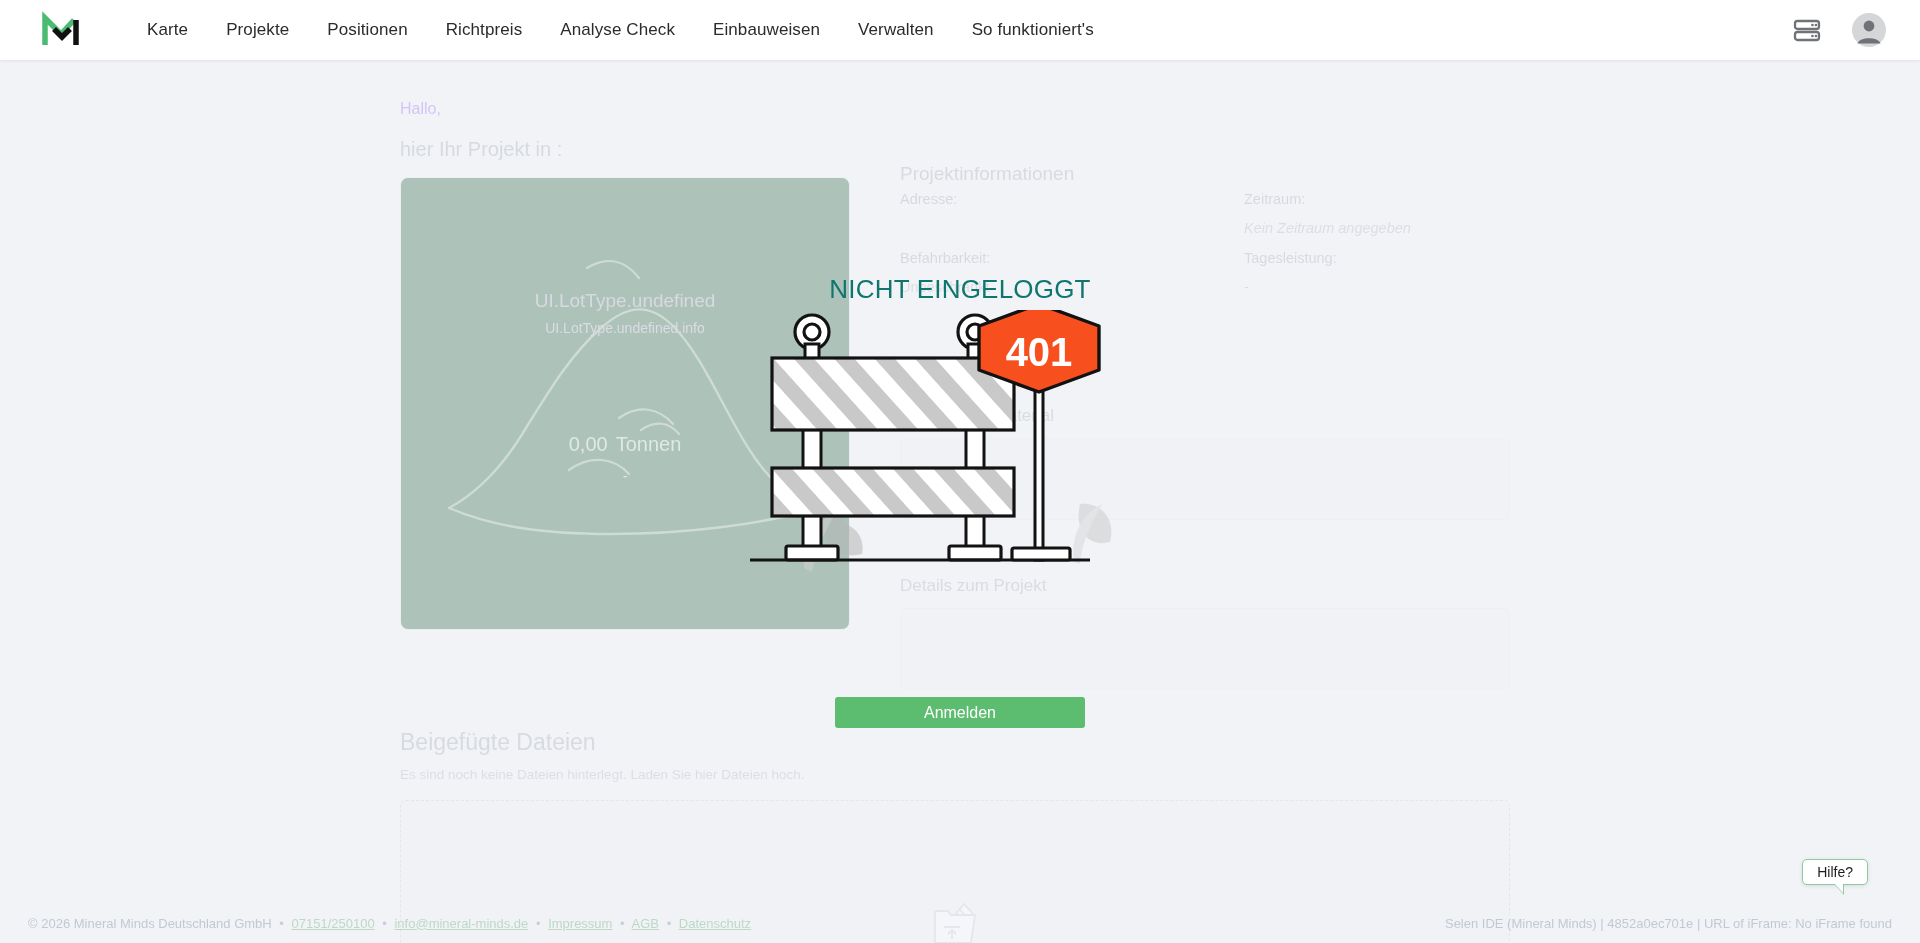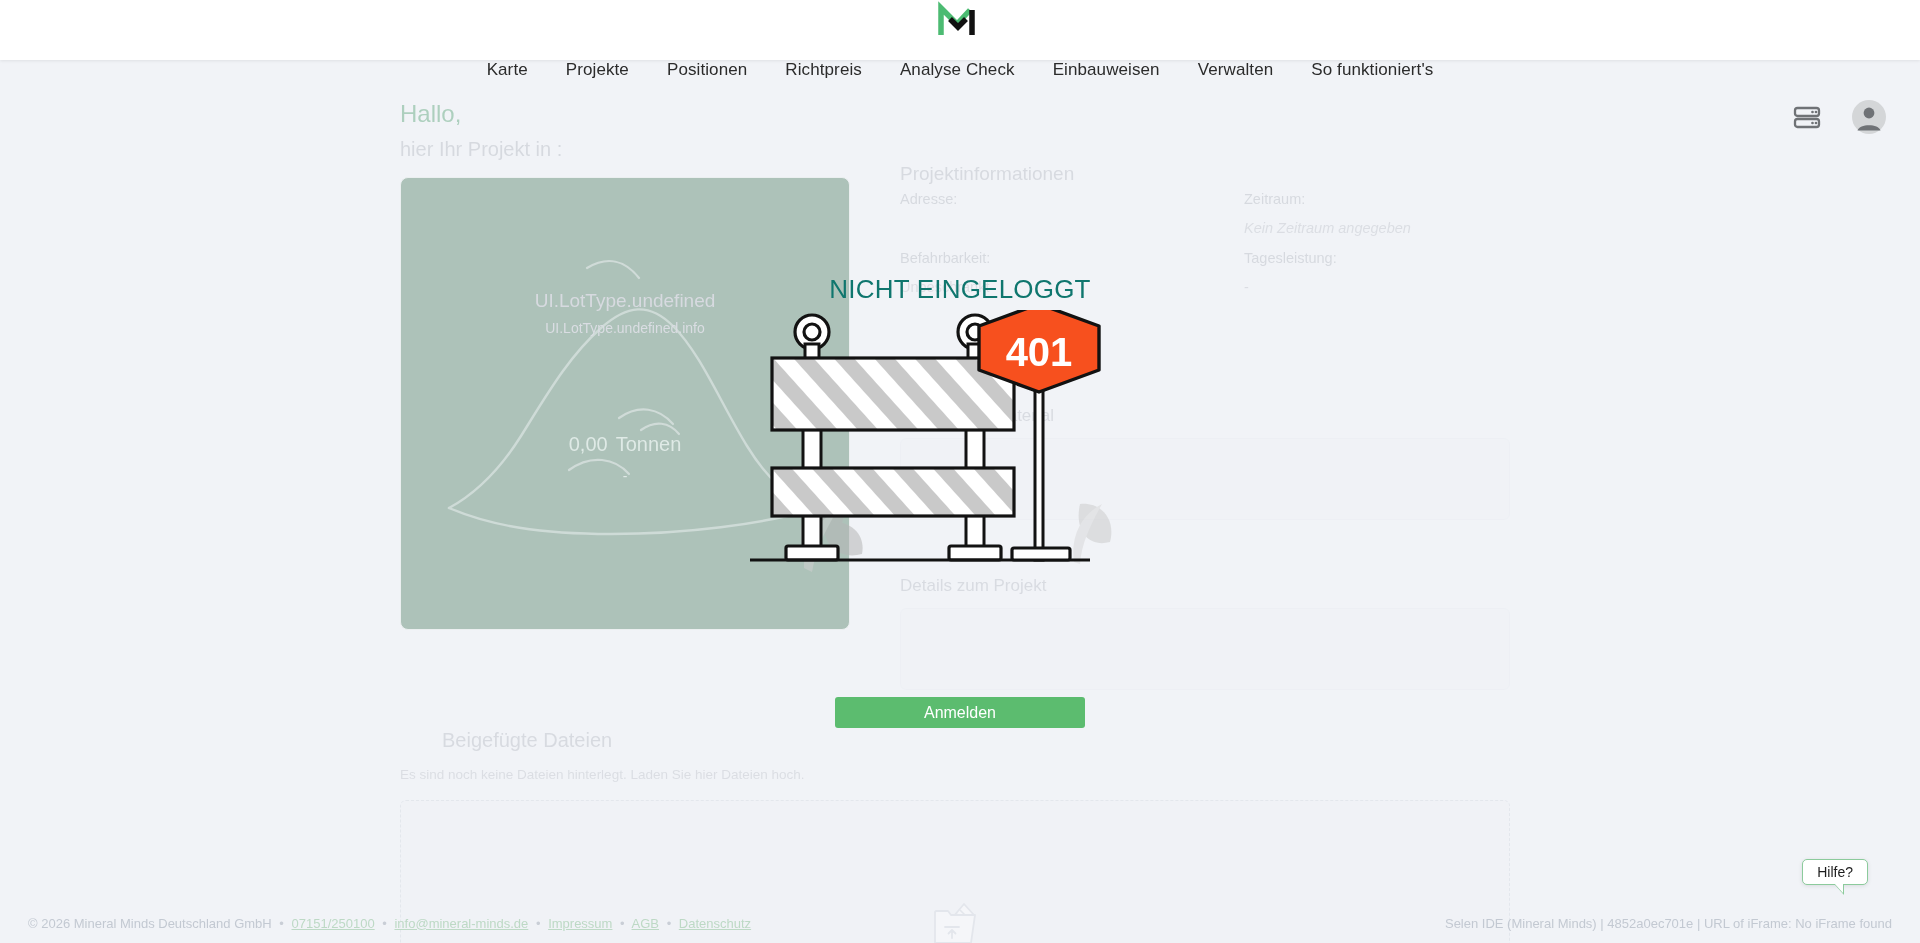--- a/index.html
+++ b/index.html
@@ -14,21 +14,20 @@
   body { position: relative; }
 
   
   .topnav {
     position: absolute; top: 0; left: 0;
     width: 1920px; height: 60px;
     background: #ffffff;
     display: flex; align-items: center;
     box-shadow: 0 1px 3px rgba(0,0,0,0.08);
     z-index: 40;
-    flex-direction: column;
   }
   .brand-logo {
     width: 44px; height: 40px;
     margin-left: 40px; margin-right: 44px;
     position: relative; flex: none;
   }
   .nav-links { display: flex; align-items: center; gap: 0; }
   .nav-link {
     font-size: 17px; color: #2b2b2b;
     padding: 0 19px; line-height: 60px;
@@ -44,21 +43,21 @@
 
   
   .page {
     position: absolute; top: 60px; left: 0;
     width: 1920px; height: 860px;
     opacity: 0.30;
     z-index: 1;
   }
   .greeting {
     position: absolute; left: 400px; top: 40px;
-    font-size: 24px; color: #15803d; font-weight: 400;
+    font-size: 16px; color: #8b5cf6; font-weight: 400;
   }
   .greeting-sub {
     position: absolute; left: 400px; top: 78px;
     font-size: 20px; color: #9aa0aa;
   }
 
   
   .lot-card {
     position: absolute; left: 400px; top: 117px;
     width: 450px; height: 453px;
@@ -98,21 +97,21 @@
   .subpanel-head {
     position: absolute; font-size: 17px; color: #a2a7b1;
   }
   .subpanel-box {
     position: absolute; background: #eef1f5;
     border: 1px solid #e4e8ee; border-radius: 6px;
   }
 
   .files-head {
     position: absolute; left: 400px; top: 669px;
-    font-size: 20px; color: #9ea3ad; margin-left: 42px;
+    font-size: 23px; color: #9ea3ad;
   }
   .files-sub {
     position: absolute; left: 400px; top: 707px;
     font-size: 13.5px; color: #a9aeb7;
   }
   .dropzone {
     position: absolute; left: 400px; top: 740px;
     width: 1110px; height: 170px;
     border: 1px dashed #c6ccd6; border-radius: 6px;
     background: #eff2f6;

